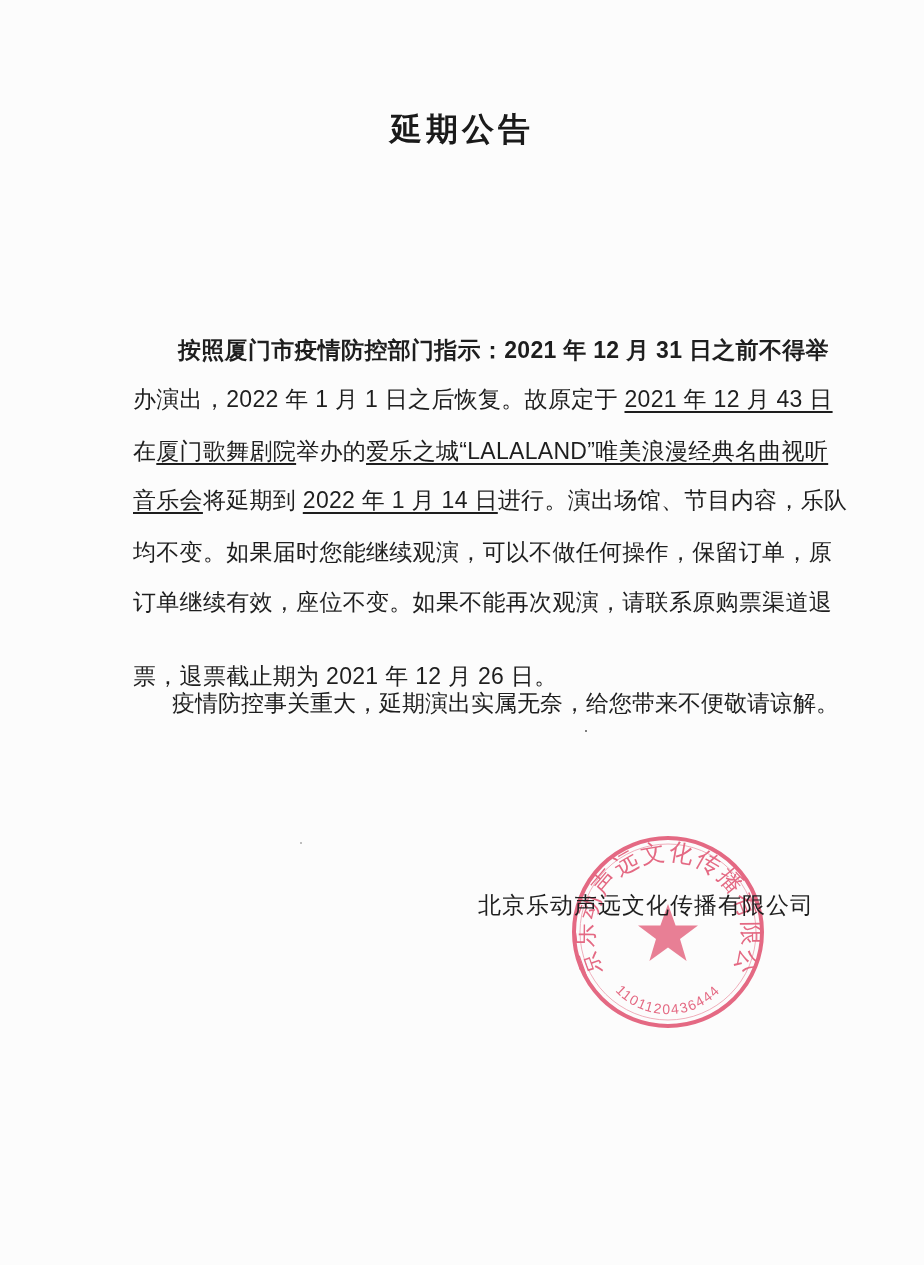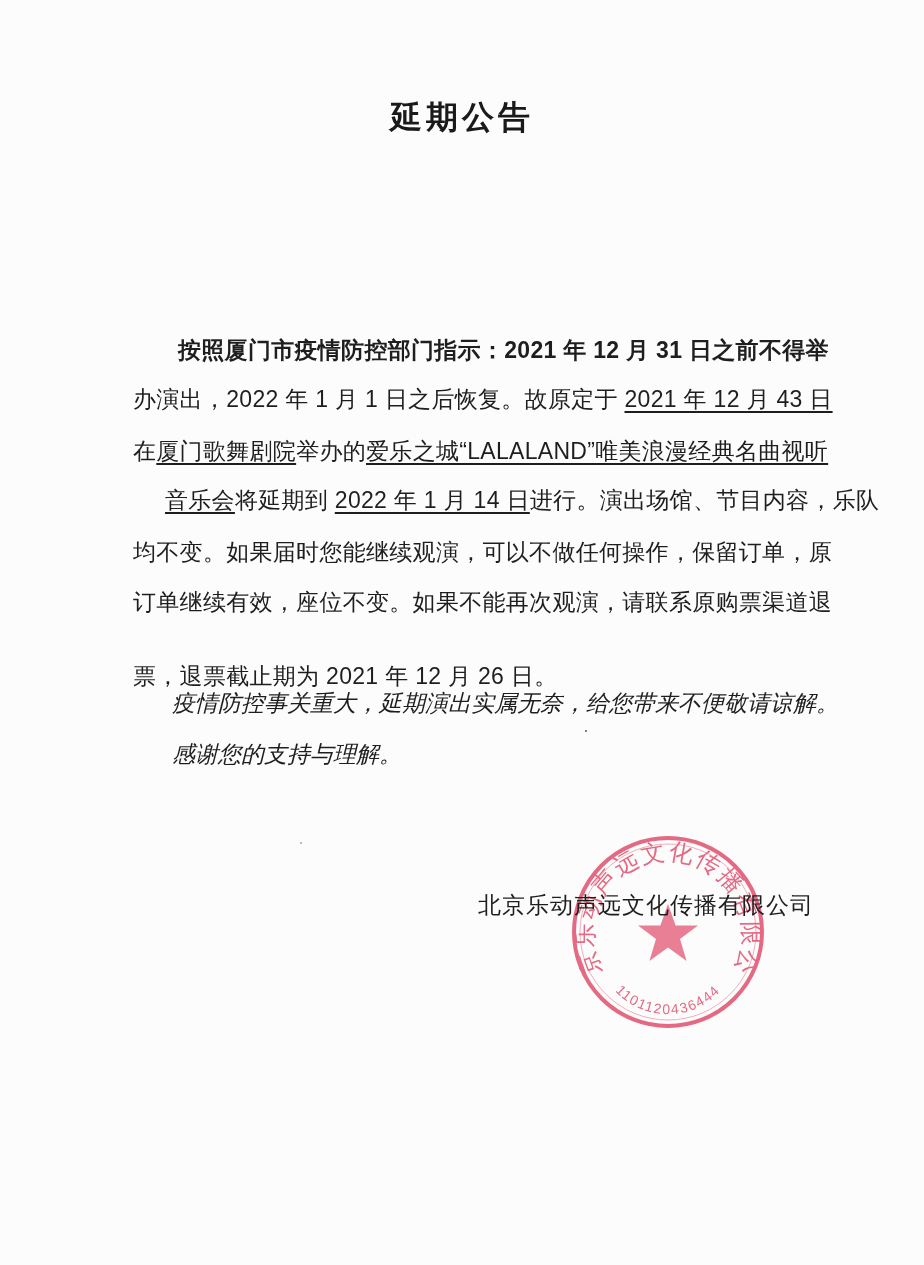--- a/index.html
+++ b/index.html
@@ -6,36 +6,36 @@
   body {
     width: 924px; height: 1265px;
     background: #fcfcfc;
     position: relative;
     overflow: hidden;
     font-family: "Liberation Sans", "DejaVu Sans", sans-serif;
     color: #1e1e1e;
   }
   .page { position: absolute; left: 0; top: 0; width: 924px; height: 1265px; }
   .title {
-    position: absolute; left: 0; width: 924px; top: 96px;
+    position: absolute; left: 0; width: 924px; top: 108px;
     text-align: center; font-size: 32px; font-weight: bold; letter-spacing: 4px;
     color: #1a1a1a;
   }
   .salutation {
     position: absolute; left: 133px; top: 230px;
     font-size: 23px; letter-spacing: 1px;
   }
   .line {
     position: absolute; left: 133px; width: 680px;
     font-size: 23px; white-space: nowrap; letter-spacing: 0.3px;
     text-align: justify; text-align-last: justify;
   }
   .line.last { text-align-last: left; margin-top: 24px; }
   .u { text-decoration: underline; text-underline-offset: 4px; text-decoration-thickness: 1.5px; }
-  .p2 { position: absolute; left: 172px; font-size: 23px; white-space: nowrap; font-style: italic; }
+  .p2 { position: absolute; left: 172px; font-size: 23px; white-space: nowrap; }
   .sig-company {
     position: absolute; left: 478px; top: 890px; font-size: 23px; letter-spacing: 1px; z-index: 3;
   }
   .sig-date {
     position: absolute; left: 568px; top: 940px; font-size: 23px; z-index: 3;
   }
   .stamp {
     position: absolute; left: 568px; top: 832px; width: 200px; height: 200px; z-index: 2;
     opacity: 0.85;
   }
@@ -46,28 +46,27 @@
 
 <div class="page">
 
   <div class="title">延期公告</div>
 
 
   <div id="para1">
       <div class="line" style="top: 335px; left: 178px; width: 632px; font-weight: bold;"><span>按照厦门市疫情防控部门指示：2021 年 12 月 31 日之前不得举</span></div>
       <div class="line" style="top: 384px;"><span>办演出，2022 年 1 月 1 日之后恢复。故原定于 </span><span class="u">2021 年 12 月 43 日</span></div>
       <div class="line" style="top: 436px;"><span>在</span><span class="u">厦门歌舞剧院</span><span>举办的</span><span class="u">爱乐之城“LALALAND”唯美浪漫经典名曲视听</span></div>
-      <div class="line" style="top: 485px; margin-left: 32px;"><span class="u">音乐会</span><span>将延期到 </span><span class="u">2022 年 1 月 14 日</span><span>进行。演出场馆、节目内容，乐队</span></div>
+      <div class="line" style="top: 485px;"><span class="u">音乐会</span><span>将延期到 </span><span class="u">2022 年 1 月 14 日</span><span>进行。演出场馆、节目内容，乐队</span></div>
       <div class="line" style="top: 537px;"><span>均不变。如果届时您能继续观演，可以不做任何操作，保留订单，原</span></div>
       <div class="line" style="top: 587px;"><span>订单继续有效，座位不变。如果不能再次观演，请联系原购票渠道退</span></div>
       <div class="line last" style="top: 637px;"><span>票，退票截止期为 2021 年 12 月 26 日。</span></div>
     </div>
 
   <div class="p2" style="top:688px;">疫情防控事关重大，延期演出实属无奈，给您带来不便敬请谅解。</div>
-  <div class="p2" style="top:739px;">感谢您的支持与理解。</div>
 
   <svg class="stamp" viewBox="0 0 200 200" xmlns="http://www.w3.org/2000/svg">
     <defs>
       <path id="ringPath" d="M 30 130 A 75 75 0 1 1 170 130" fill="none"></path>
       <path id="numPath" d="M 40 150 A 72 72 0 0 0 160 150" fill="none"></path>
     </defs>
     <circle cx="100" cy="100" r="94" fill="none" stroke="#e0506e" stroke-width="4"></circle>
     <circle cx="100" cy="100" r="88" fill="none" stroke="#e8899c" stroke-width="0.8"></circle>
     <text font-size="24" fill="#e0506e" letter-spacing="2">
       <textPath href="#ringPath" startOffset="50%" text-anchor="middle" id="ringText">北京乐动声远文化传播有限公司</textPath>

